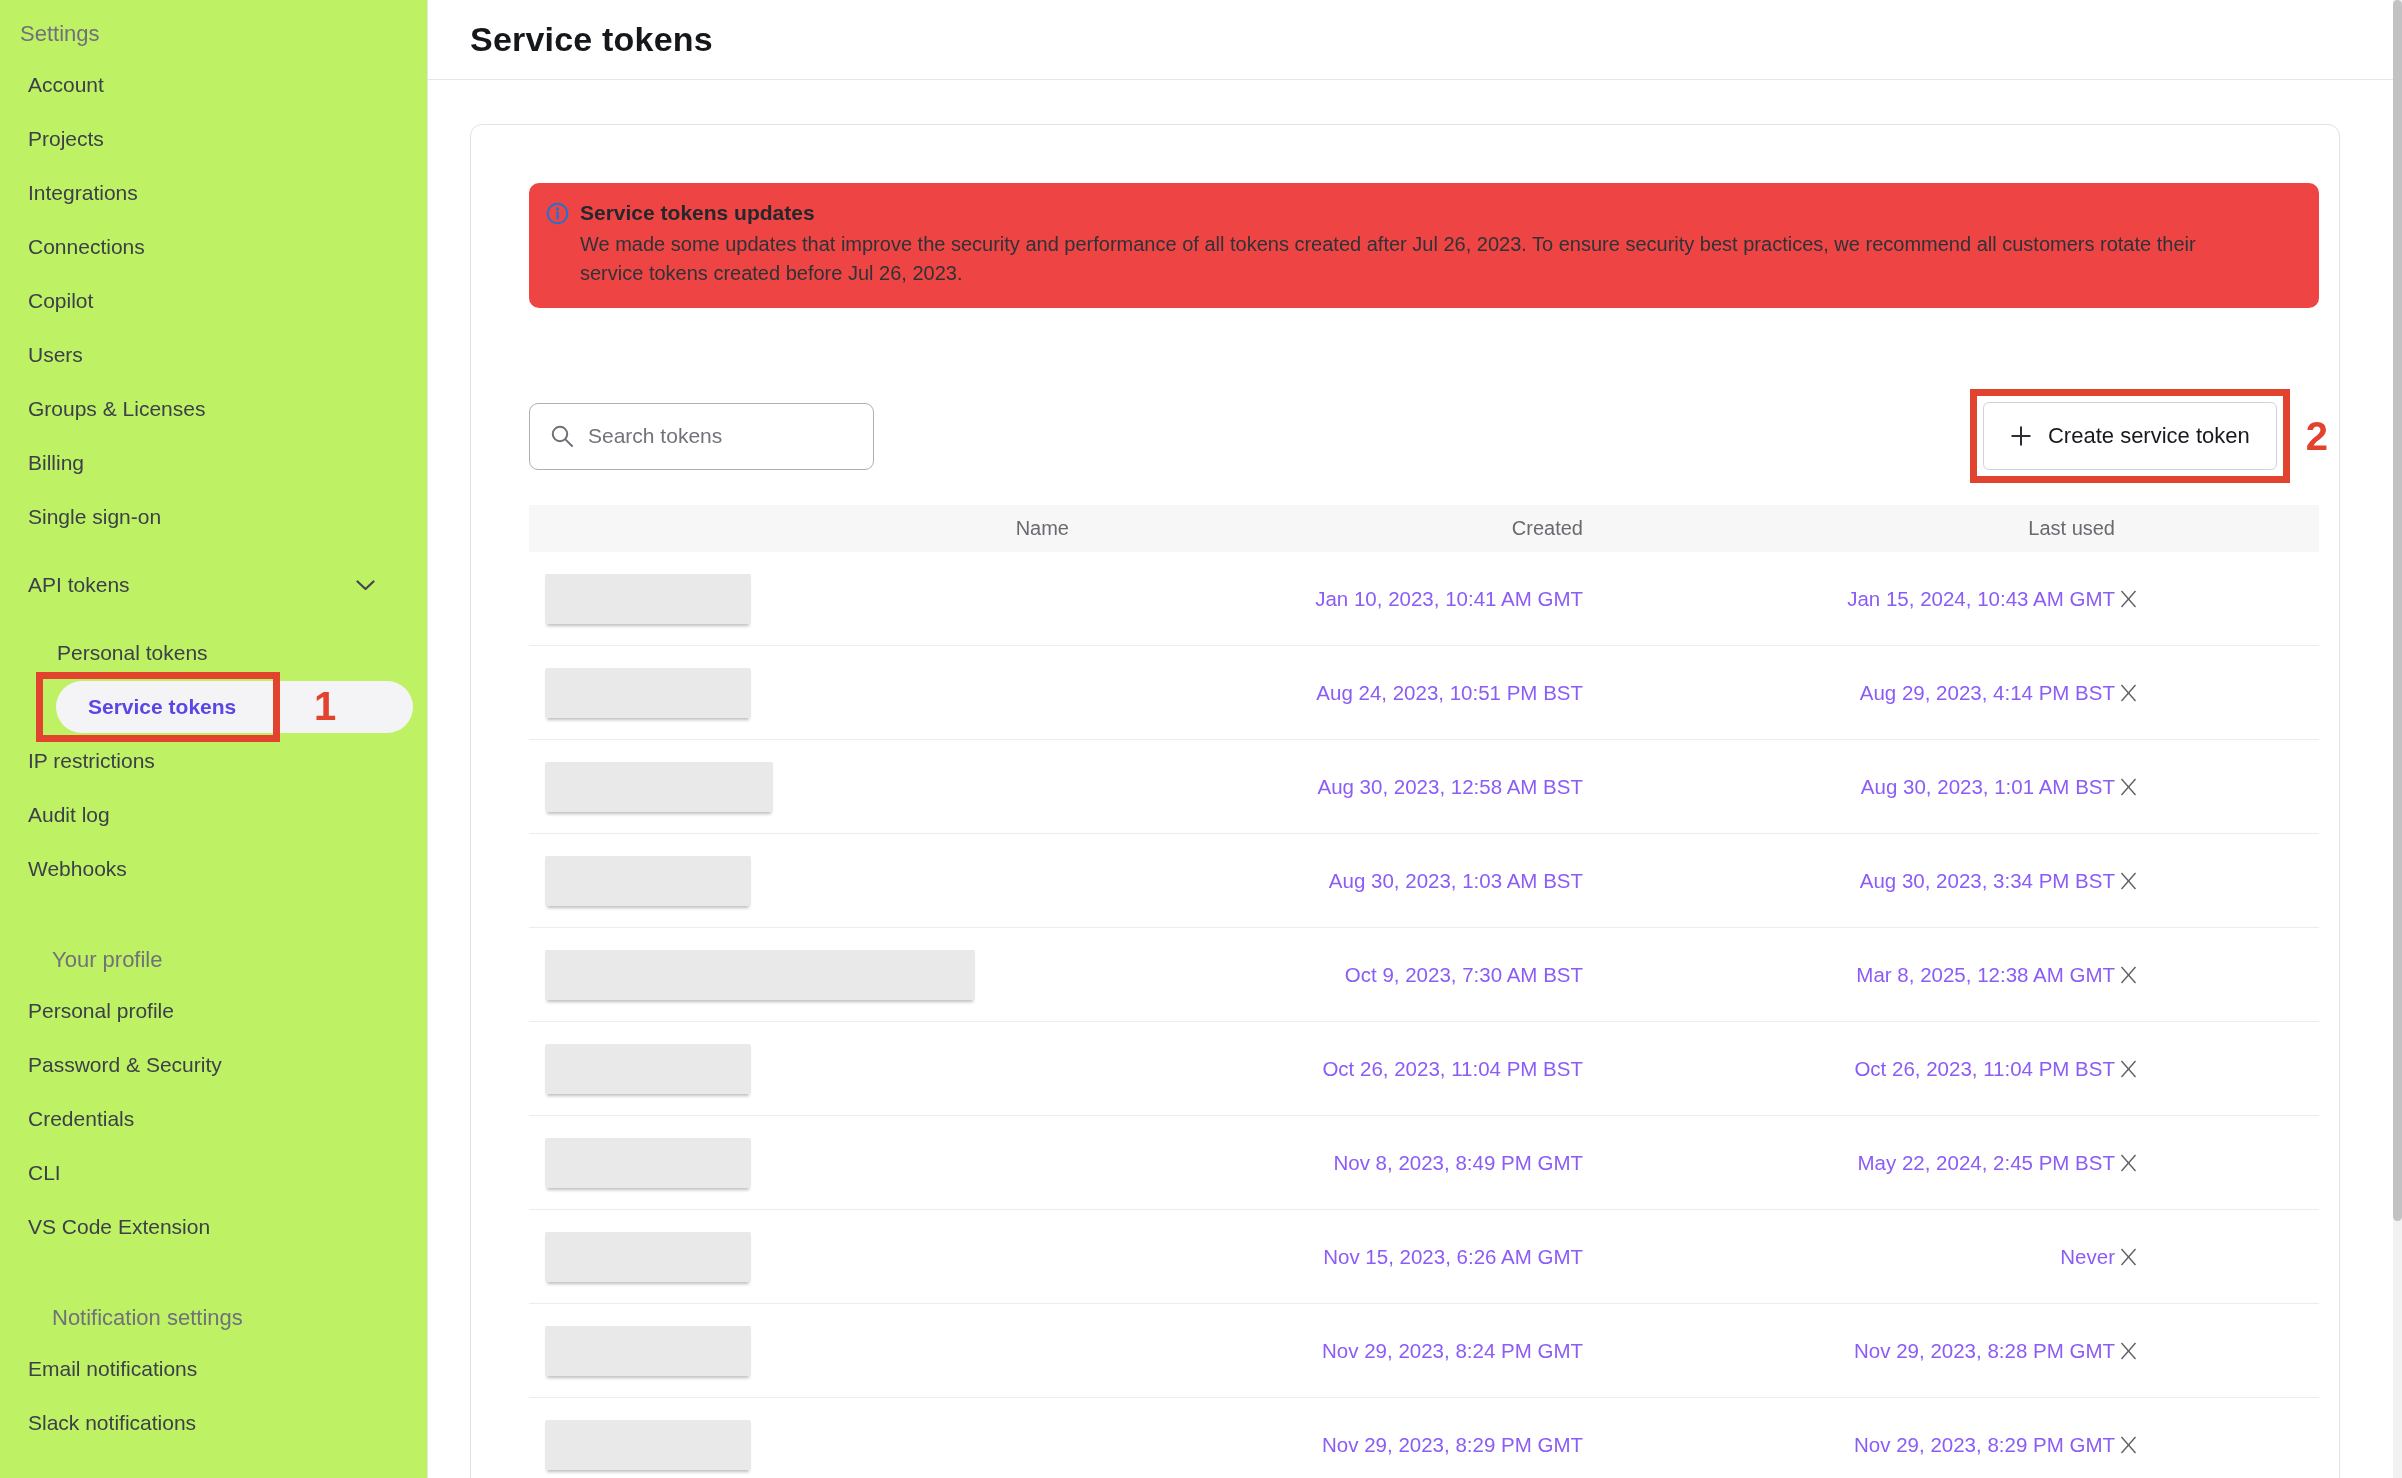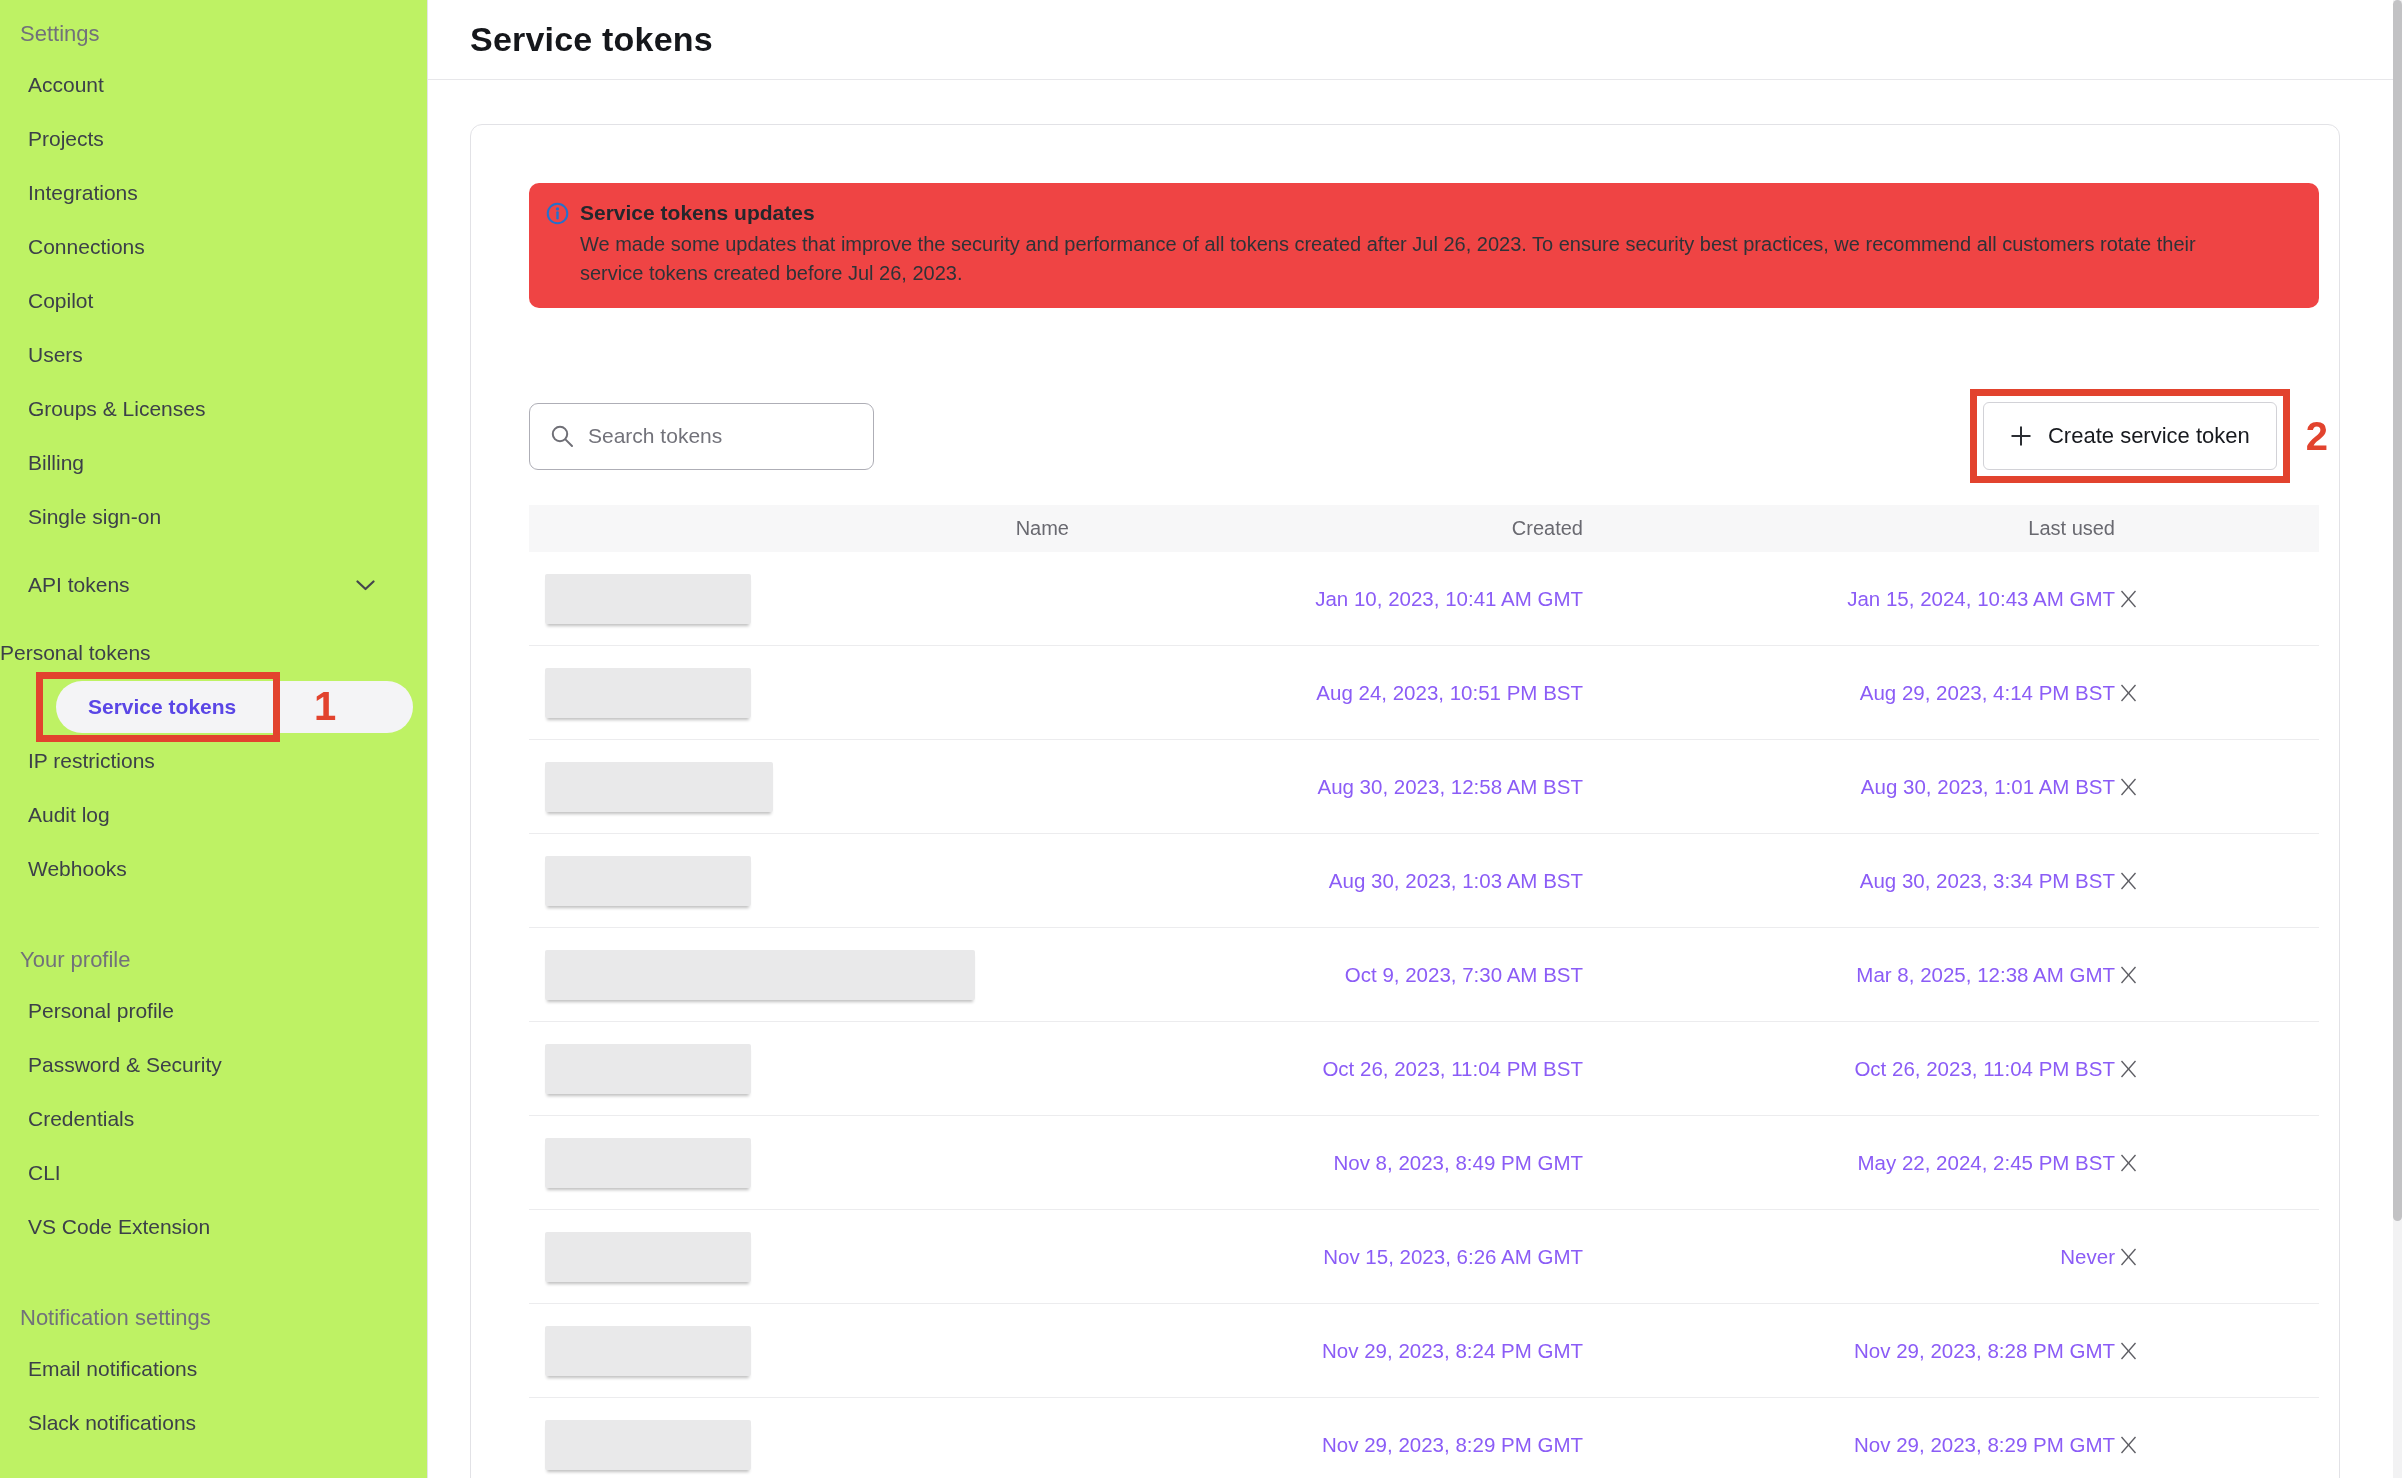--- a/index.html
+++ b/index.html
@@ -34,41 +34,42 @@
     cursor: pointer;
     white-space: nowrap;
   }
   .nav-item.expandable {
     margin-top: 14px;
     display: flex; align-items: center; justify-content: space-between;
     padding-right: 52px;
   }
   .nav-subitem {
     height: 54px; line-height: 54px;
+    padding-left: 57px;
     font-size: 21px; color: #3c4049;
     cursor: pointer;
   }
   .nav-subitem.first { margin-top: 14px; }
   .nav-active-wrap {
     position: relative;
     height: 54px;
   }
   .nav-pill {
     position: absolute;
     left: 56px; top: 1px;
     width: 357px; height: 52px;
     background: #f4f4f6;
     border-radius: 26px;
     display: flex; align-items: center;
     padding-left: 32px;
   }
   .nav-pill-label {
     font-size: 21px; font-weight: 700; color: #5a46e6;
   }
-  .section-gap { margin-top: 40px; }
+  .section-gap { margin-top: 40px; margin-left: 32px; }
   .chevron-down { width: 19px; height: 11px; }
 
   
   .anno-box-1 {
     position: absolute;
     left: 36px; top: 672px;
     width: 244px; height: 70px;
     border: 7px solid #e2432e;
     pointer-events: none;
     z-index: 5;

